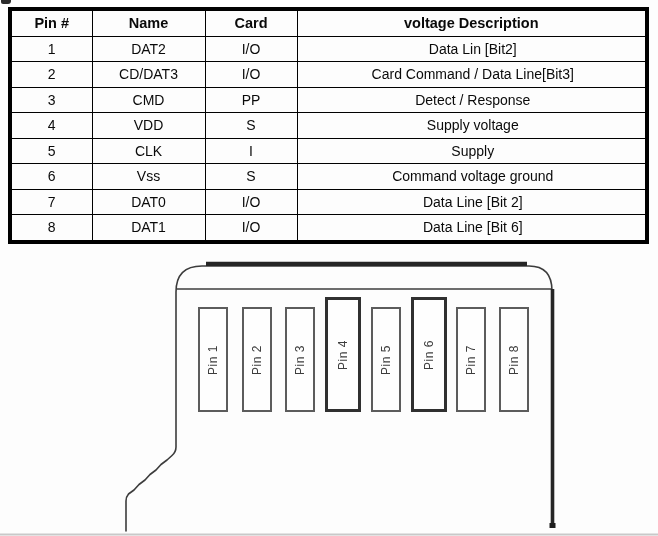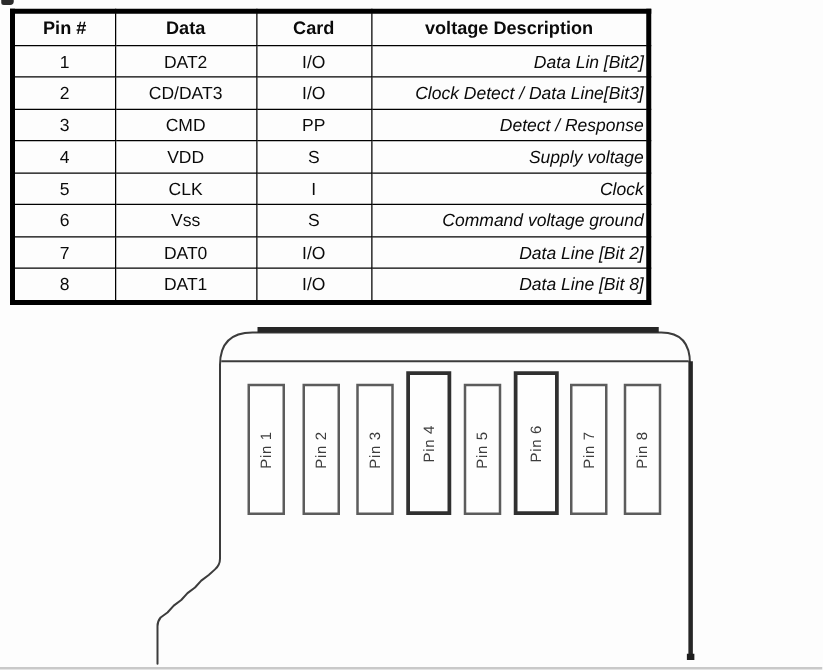--- a/index.html
+++ b/index.html
@@ -13,41 +13,41 @@
 
   
   .fragment {
     position:absolute; left:1px; top:0; width:10px; height:4px;
     background:#2b2b2b; border-radius:0 0 3px 2px;
   }
 
   
   table.pin-table {
     position:absolute; left:8px; top:7px;
-    width:513px;
+    width:641px;
     border-collapse:collapse; table-layout:fixed;
     border:4px solid #000;
   }
   .pin-table th, .pin-table td {
     border:1.5px solid #000;
     height:24.5px;
     padding:0 2px;
     font-size:14px;
     color:#0a0a0a;
     text-align:center;
     vertical-align:middle;
     overflow:hidden;
     white-space:nowrap;
   }
   .pin-table th { font-size:14.5px; font-weight:bold; }
   .pin-table col.col-pin  { width:82px; }
   .pin-table col.col-name { width:113px; }
   .pin-table col.col-type { width:92px; }
   .pin-table td.c3, .pin-table th.h3 { }
-  .pin-table td.c3 { text-align:right; padding-left:5px;font-style:italic; }
+  .pin-table td.c3 { text-align:center; padding-left:5px; }
 
   
   .diagram { position:absolute; left:0; top:0; width:658px; height:536px; }
   .diagram svg { position:absolute; left:0; top:0; }
 
   .pin {
     position:absolute;
     background:#fefefe;
     border:2px solid #5c5c5c;
     box-sizing:border-box;
@@ -70,73 +70,73 @@
 <table class="pin-table">
   <colgroup>
     <col class="col-pin">
       <col class="col-name">
       <col class="col-type">
       <col class="col-desc">
   </colgroup>
   <thead>
     <tr>
       <th class="h0">Pin #</th>
-      <th class="h1">Data</th>
+      <th class="h1">Name</th>
       <th class="h2">Card</th>
       <th class="h3">voltage Description</th>
     </tr>
   </thead>
   <tbody>
       <tr>
         <td class="c0">1</td>
         <td class="c1">DAT2</td>
         <td class="c2">I/O</td>
         <td class="c3">Data Lin [Bit2]</td>
       </tr>
       <tr>
         <td class="c0">2</td>
         <td class="c1">CD/DAT3</td>
         <td class="c2">I/O</td>
-        <td class="c3">Clock Detect / Data Line[Bit3]</td>
+        <td class="c3">Card Command / Data Line[Bit3]</td>
       </tr>
       <tr>
         <td class="c0">3</td>
         <td class="c1">CMD</td>
         <td class="c2">PP</td>
         <td class="c3">Detect / Response</td>
       </tr>
       <tr>
         <td class="c0">4</td>
         <td class="c1">VDD</td>
         <td class="c2">S</td>
         <td class="c3">Supply voltage</td>
       </tr>
       <tr>
         <td class="c0">5</td>
         <td class="c1">CLK</td>
         <td class="c2">I</td>
-        <td class="c3">Clock</td>
+        <td class="c3">Supply</td>
       </tr>
       <tr>
         <td class="c0">6</td>
         <td class="c1">Vss</td>
         <td class="c2">S</td>
         <td class="c3">Command voltage ground</td>
       </tr>
       <tr>
         <td class="c0">7</td>
         <td class="c1">DAT0</td>
         <td class="c2">I/O</td>
         <td class="c3">Data Line [Bit 2]</td>
       </tr>
       <tr>
         <td class="c0">8</td>
         <td class="c1">DAT1</td>
         <td class="c2">I/O</td>
-        <td class="c3">Data Line [Bit 8]</td>
+        <td class="c3">Data Line [Bit 6]</td>
       </tr>
     </tbody>
 </table>
 
 <div class="diagram">
   <svg width="658" height="536" viewBox="0 0 658 536">
 
     <path d="M126,531 L126,501 Q126,497 128.5,494
              L134,490 L139,484.5 L145,480 L150,474.5 L156,470 L161,464.5 L167,460 L172,455.5
              Q176,452 176,447

